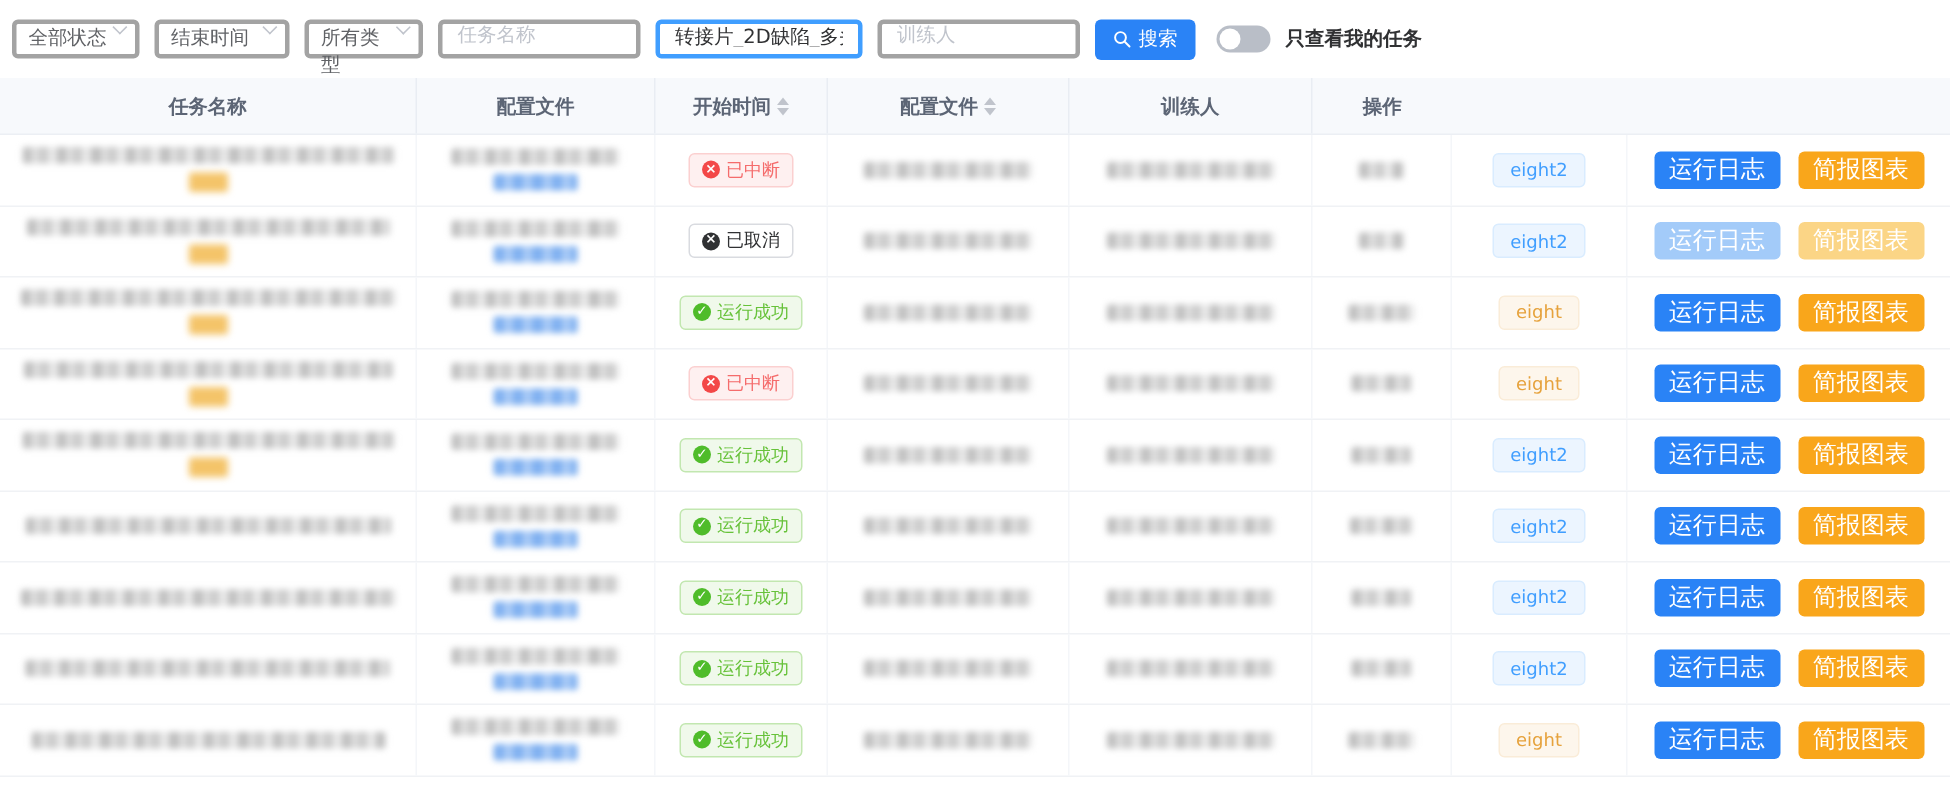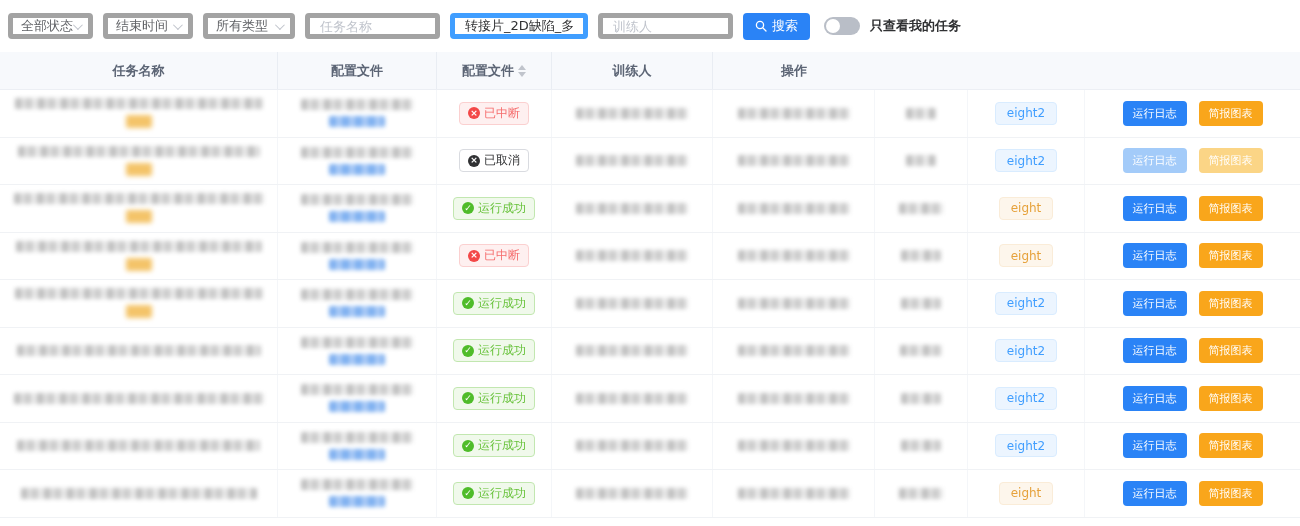--- a/index.html
+++ b/index.html
@@ -2,24 +2,24 @@
 <html style="--primary: #2a83f6; --warning: #f9a61b; --success: #67c23a; --danger: #f56c6c;"><head>
 <meta charset="utf-8">
 <style>
   * { margin:0; padding:0; box-sizing:border-box; }
   html,body { width:1300px; height:526px; overflow:hidden; background:#fff;
     font-family:"DejaVu Sans","Liberation Sans",sans-serif; }
   .page { width:1300px; height:526px; position:relative; }
 
   
   .filter-bar { height:52px; display:flex; align-items:center; padding-left:8px; gap:10px; }
-  .ctrl { height:26px; border:5px solid #a3a3a3; border-radius:4px; background:#fff;
-    display:flex; align-items:center; font-size:13px; color:#606266; }
+  .ctrl { height:26px; border:3px solid #a3a3a3; border-radius:4px; background:#fff;
+    display:flex; align-items:flex-start; font-size:13px; color:#606266; }
   .select { width:85px; padding:0 8px; justify-content:space-between; cursor:pointer; }
-  .select:nth-child(2){ width:90px; } .select:nth-child(3){ width:92px; }
+  .select:nth-child(2){ width:90px; } .select:nth-child(3){ width:79px; }
   .chev { width:7px; height:7px; border-right:1.4px solid #c0c4cc; border-bottom:1.4px solid #c0c4cc;
     transform:rotate(45deg) translateY(-2px); }
   .input { width:135px; padding:0 10px; }
   .input input { border:none; outline:none; width:100%; font-size:13px; color:#303133;
     font-family:inherit; background:transparent; }
   .input input::placeholder { color:#c0c4cc; }
   .input.focused { border-color:#409eff; width:138px; }
   .date-range { width:270px; padding:0 10px; gap:6px; }
   .date-range .dphold { flex:1; text-align:center; color:#c0c4cc; font-size:13px; }
   .date-range .sep { color:#606266; font-size:12px; }
@@ -70,21 +70,21 @@
 
   
   .htag { display:inline-flex; align-items:center; height:23px; padding:0 11px;
     border-radius:4px; font-size:12px; border:1px solid; }
   .htag.blue { color:#409eff; background:#ecf5ff; border-color:#d9ecff; }
   .htag.yellow { color:#e6a23c; background:#fdf6ec; border-color:#faecd8; }
 
   
   .acts { flex-direction:row; gap:12px; }
   .abtn { height:25px; padding:0 10px; border:none; border-radius:4px; color:#fff;
-    font-size:11px; cursor:pointer; font-family:Liberation Mono, monospace; }
+    font-size:16px; cursor:pointer; font-family:Liberation Mono, monospace; }
   .abtn.log { background:var(--primary,#2a83f6); }
   .abtn.report { background:var(--warning,#f9a61b); }
   .abtn.log.disabled { background:#a3cbf9; cursor:not-allowed; }
   .abtn.report.disabled { background:#fbd586; cursor:not-allowed; }
 
   .partial-row { height:8px; background:#fff; }
 </style>
 </head>
 <body>
 
@@ -127,20 +127,27 @@
 
   <div class="table">
     <div class="tr thead" id="thead">
         <div class="th">
           <span>任务名称</span>
         </div>
         <div class="th">
           <span>配置文件</span>
         </div>
         <div class="th">
+          <span>开始时间</span>
+          <span class="sorter">
+            <i class="car-up"></i>
+            <i class="car-dn"></i>
+          </span>
+        </div>
+        <div class="th">
           <span>配置文件</span>
           <span class="sorter">
             <i class="car-up"></i>
             <i class="car-dn"></i>
           </span>
         </div>
         <div class="th">
           <span>训练人</span>
         </div>
         <div class="th">

